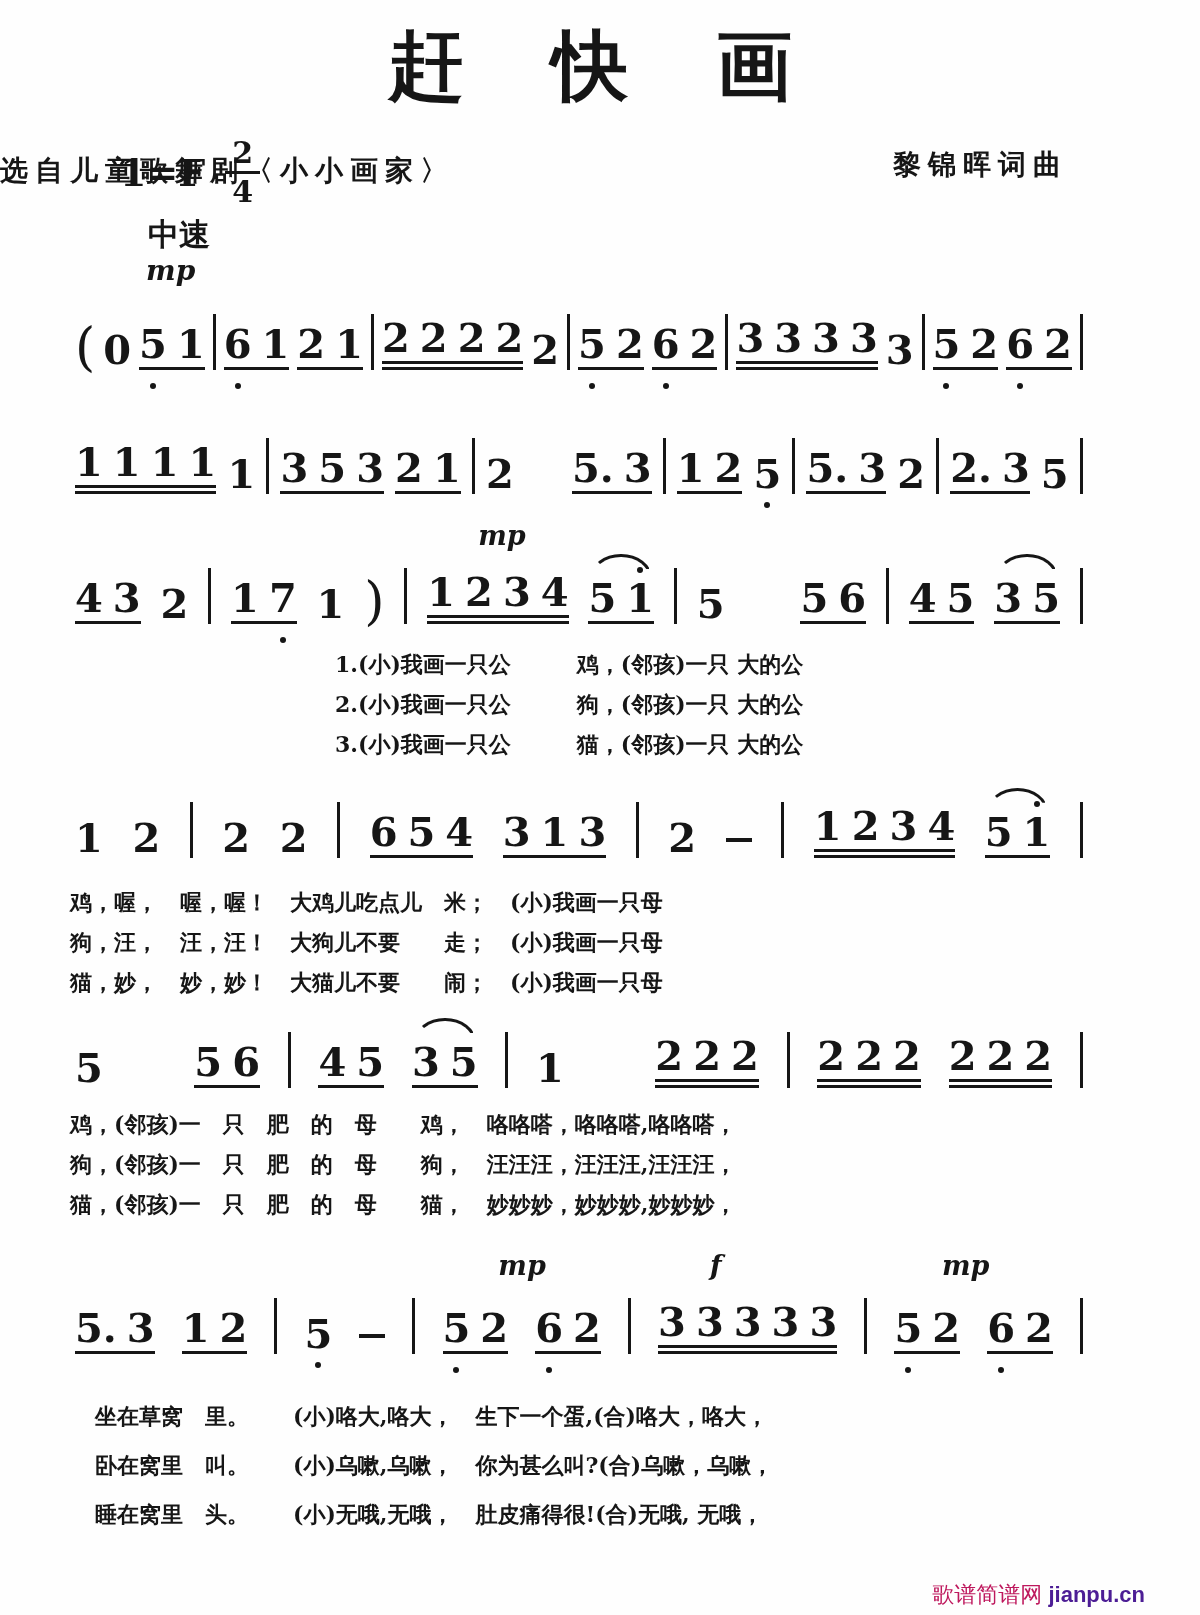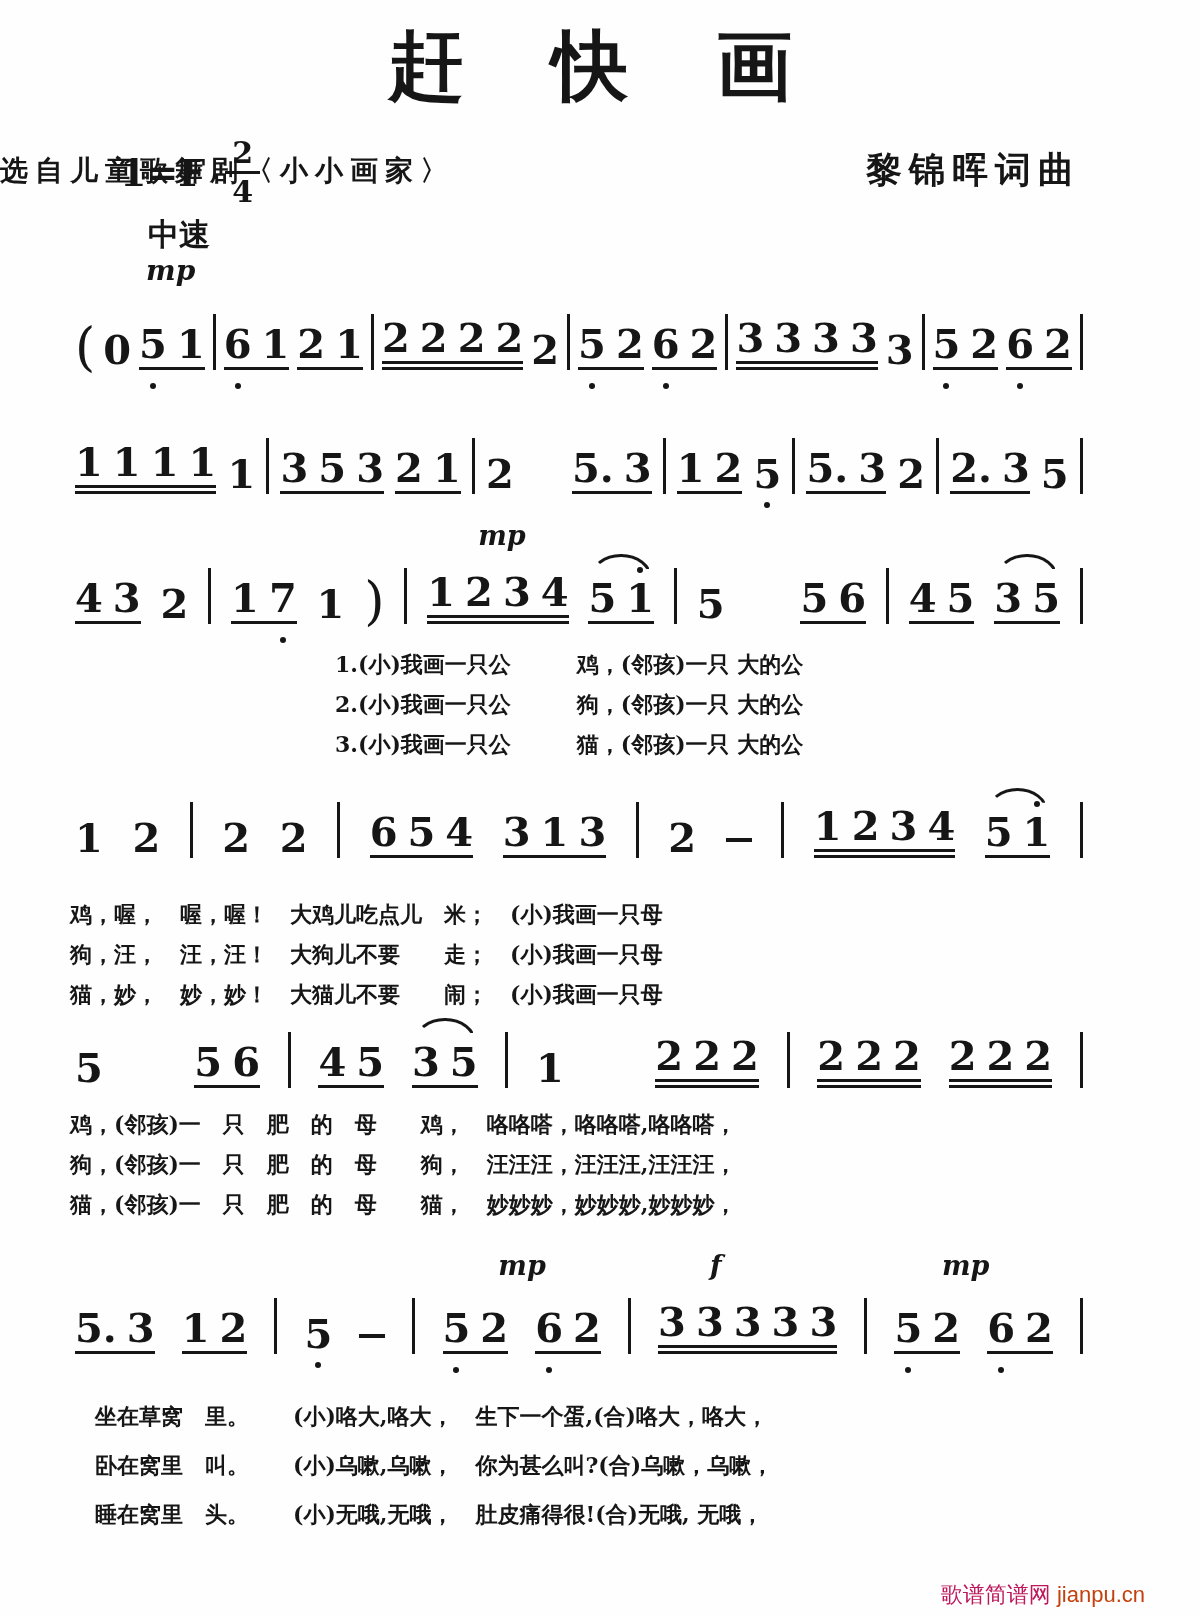--- a/index.html
+++ b/index.html
@@ -8,21 +8,21 @@
   
   .title{position:absolute;top:26px;left:0;width:100%;text-align:center;margin:0;
          font-weight:700;font-size:76px;line-height:80px;letter-spacing:88px;padding-left:68px;box-sizing:border-box;}
   .keytime{position:absolute;top:138px;left:120px;display:flex;align-items:center;gap:20px;
            font-weight:700;font-size:38px;}
   .frac{display:inline-flex;flex-direction:column;align-items:center;font-size:30px;line-height:30px;font-weight:700;}
   .frac .top{padding:0 7px 3px;border-bottom:3px solid #161616;}
   .frac .bot{padding-top:3px;}
   .source{position:absolute;top:152px;left:0;width:100%;text-align:left;
           font-weight:700;font-size:28px;letter-spacing:7px;}
-  .credit{position:absolute;top:146px;left:866px;font-weight:700;font-size:36px;letter-spacing:7px;font-family:Liberation Mono, monospace;}
+  .credit{position:absolute;top:146px;left:893px;font-weight:700;font-size:28px;letter-spacing:7px;font-family:Liberation Mono, monospace;}
   .tempo{position:absolute;top:214px;left:148px;font-weight:700;font-size:31px;}
   .mp0{position:absolute;top:254px;left:146px;font-style:italic;font-weight:700;font-size:28px;}
   
   .sys{position:absolute;left:75px;width:1008px;}
   #sys0{top:312px}#sys1{top:436px}#sys2{top:566px}#sys3{top:800px}#sys4{top:1030px}#sys5{top:1296px}
   .music-line{display:flex;justify-content:space-between;align-items:flex-end;height:58px;width:100%;}
   .num{font-weight:700;font-size:40px;line-height:40px;position:relative;display:inline-block;}
   .grp{display:flex;flex-direction:column;position:relative;}
   .grp .notes{display:flex;gap:10px;align-items:flex-end;}
   .beam{height:3px;background:#161616;margin-top:3px;}
@@ -33,27 +33,27 @@
   .hidot{position:absolute;top:-11px;left:50%;transform:translateX(-50%);width:6px;height:6px;background:#161616;border-radius:50%;}
   .lodot{position:absolute;bottom:-14px;left:50%;transform:translateX(-50%);width:6px;height:6px;background:#161616;border-radius:50%;}
   .grp .lodot{bottom:-25px;}
   .slur{position:absolute;top:-24px;left:2px;right:2px;height:18px;
         border:3px solid transparent;border-top:3px solid #161616;border-radius:50%/100% 100% 0 0;}
   .dyn{position:absolute;top:-46px;font-style:italic;font-weight:700;font-size:27px;}
   
   .lyrics{position:absolute;font-weight:700;font-size:22px;line-height:40px;}
   .lyric-row{white-space:pre;}
   #lyr0{top:644px;left:335px;}
-  #lyr1{top:882px;left:70px;margin-top:12px;}
+  #lyr1{top:882px;left:70px;}
   #lyr2{top:1104px;left:70px;}
   #lyr3{top:1392px;left:95px;line-height:49px;}
   
   .watermark{position:absolute;top:1580px;right:55px;font-family:"Liberation Sans","DejaVu Sans",sans-serif;font-size:22px;}
   .wm-cn{color:#be185d;}
-  .wm-url{color:#c2410c;font-weight:400;}
+  .wm-url{color:#4c1d95;font-weight:700;}
 </style>
 </head>
 <body>
 
 <div class="sheet">
 
   <h1 class="title">赶快画</h1>
 
   <div class="keytime">
     <span>1=F</span>

